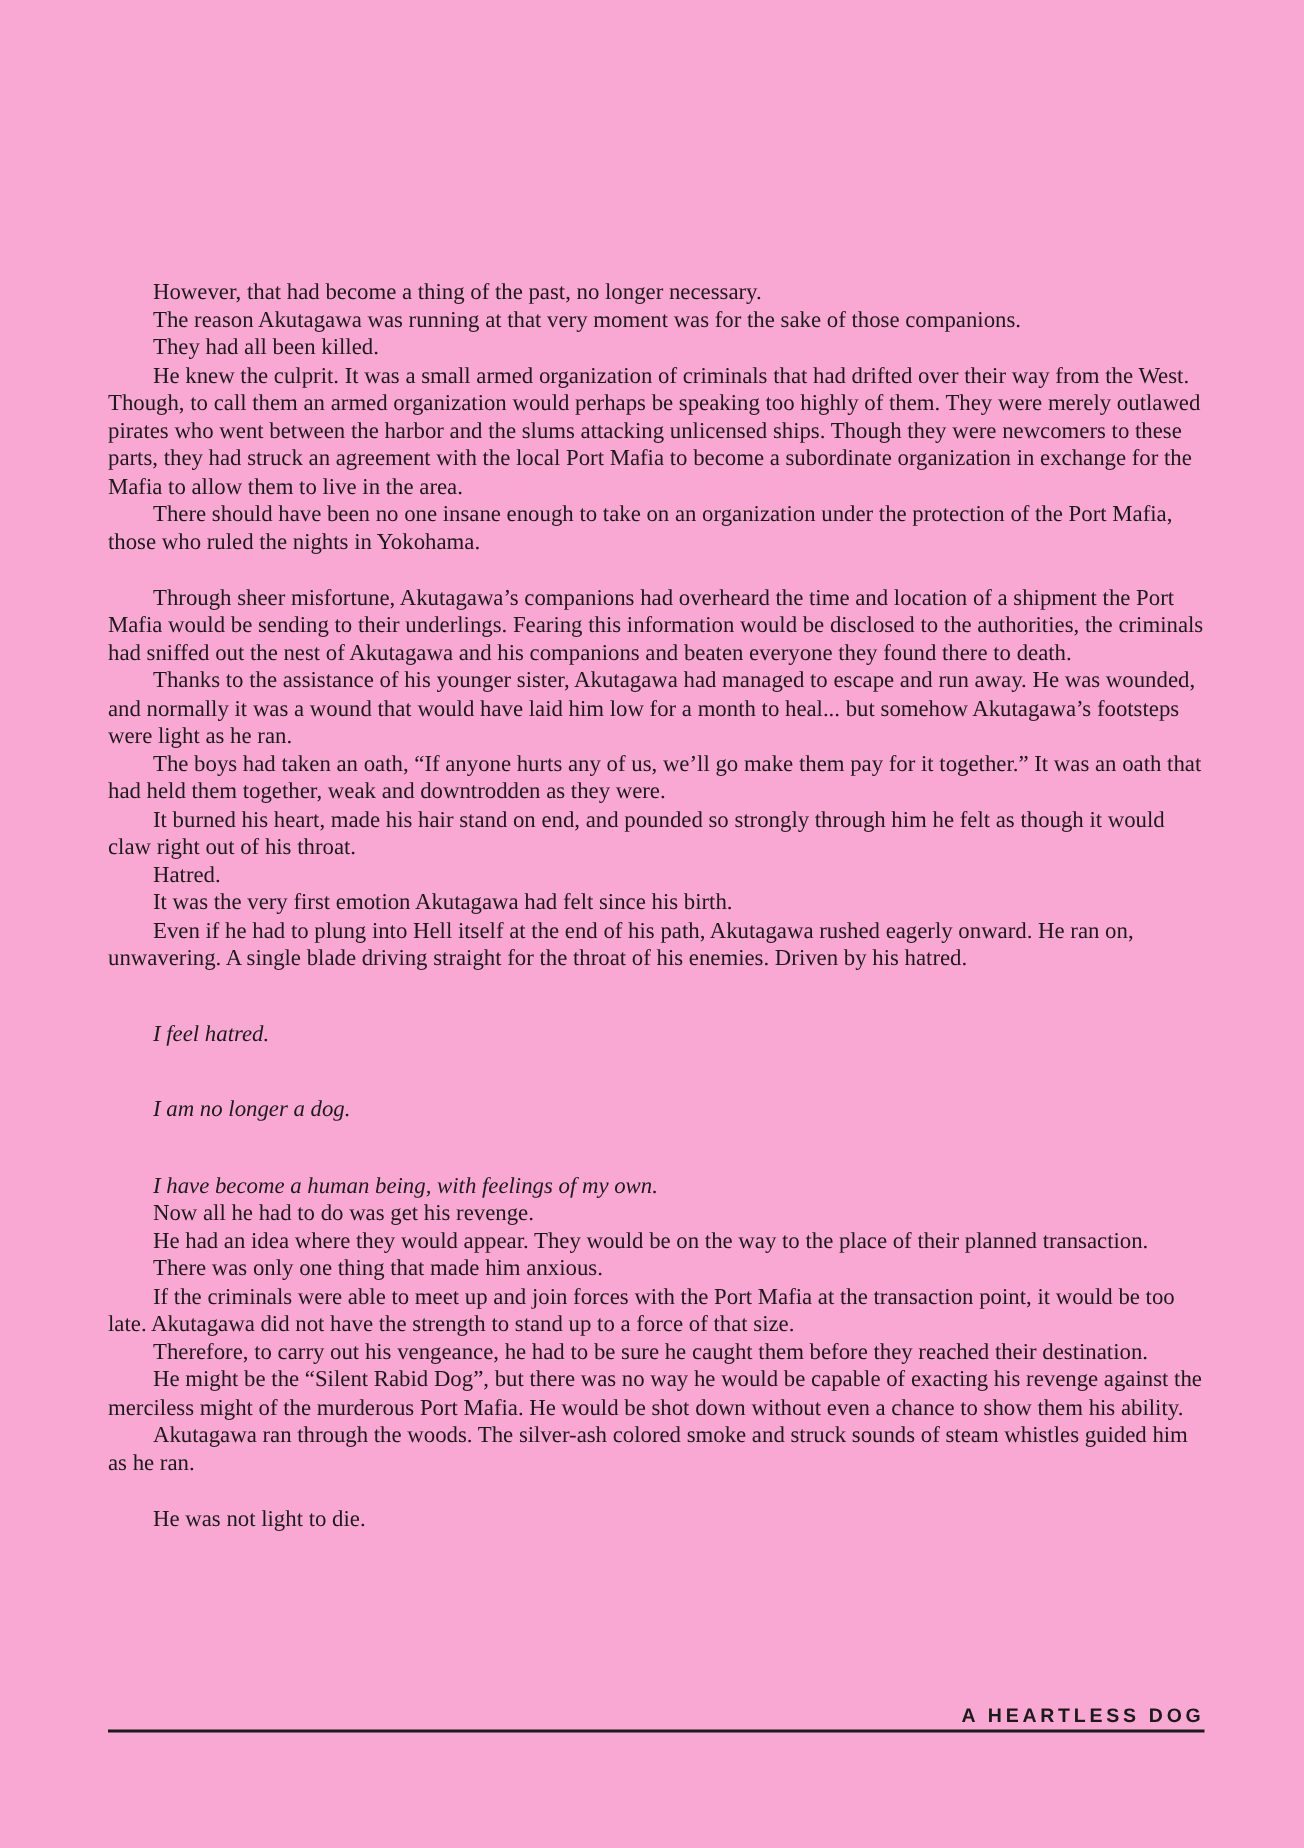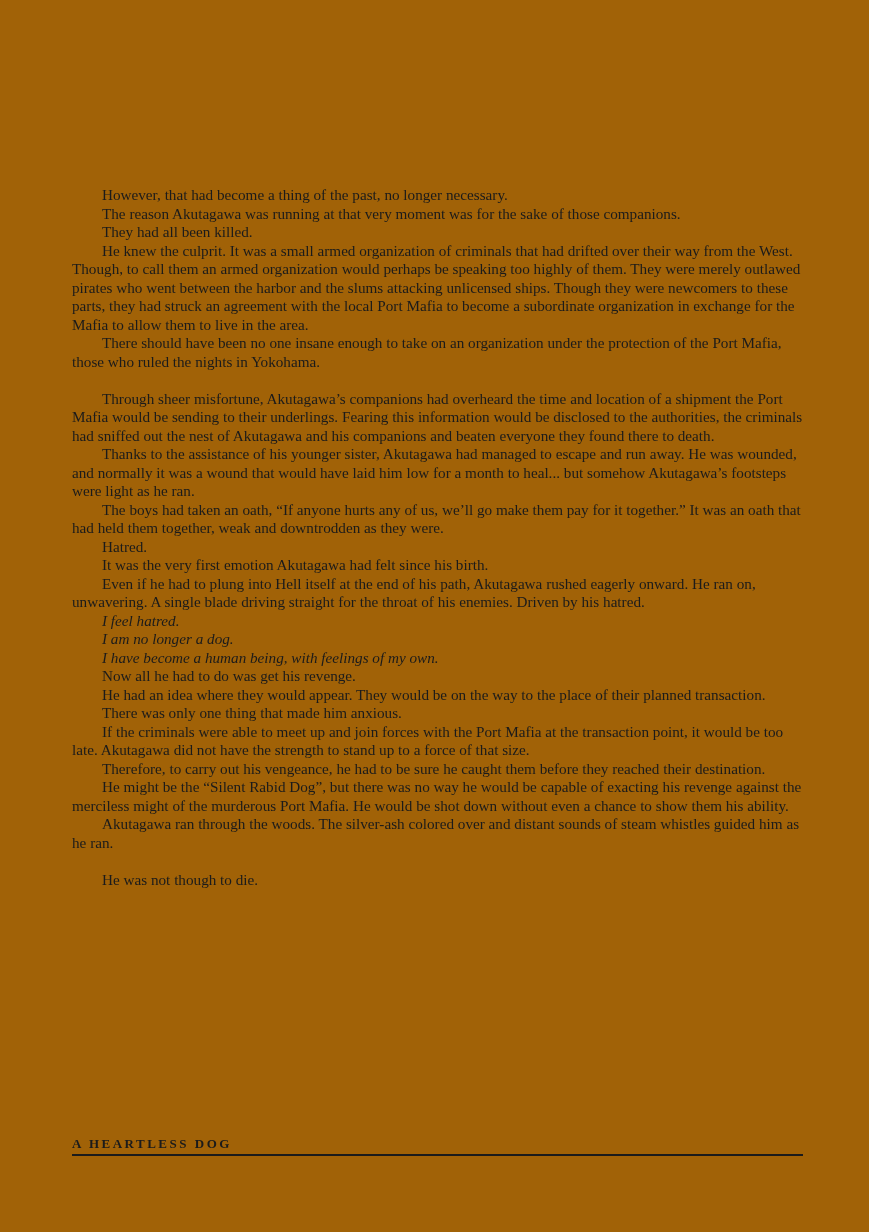--- a/index.html
+++ b/index.html
@@ -4,60 +4,62 @@
 <style>
   html, body {
     margin: 0;
     padding: 0;
     background: #ffffff;
   }
   .page {
     position: relative;
     width: 869px;
     height: 1232px;
-    background: #a16207;
+    background: #f9a8d4;
     overflow: hidden;
     font-family: "Liberation Serif", "DejaVu Serif", serif;
   }
   .text-block {
     position: absolute;
     left: 72px;
     top: 186px;
     width: 733px;
     font-size: 15.2px;
     line-height: 18.5px;
     color: #1b1b1b;
     text-align: left;
   }
   .text-block p {
     margin: 0;
     padding: 0;
     text-indent: 30px;
   }
   .text-block p.italic {
     font-style: italic;
+    margin-top: 32px;
   }
   .text-block p.spacer {
     height: 18.5px;
     text-indent: 0;
   }
   .footer {
     position: absolute;
     left: 72px;
     width: 731px;
     top: 1136px;
   }
   .footer-title {
     display: block;
+    text-align: right;
     font-size: 13px;
     font-weight: bold;
     letter-spacing: 2.5px;
     color: #1b1b1b;
     text-transform: uppercase;
-    font-family: Liberation Serif, serif;
+    font-family: Liberation Sans, sans-serif;
   }
   .footer-rule {
     margin-top: 2px;
     height: 0;
     border: none;
     border-top: 2px solid #1b1b1b;
   }
 </style>
 </head>
 <body>
@@ -67,35 +69,36 @@
   <div class="text-block">
       <p class="normal">However, that had become a thing of the past, no longer necessary.</p>
       <p class="normal">The reason Akutagawa was running at that very moment was for the sake of those companions.</p>
       <p class="normal">They had all been killed.</p>
       <p class="normal">He knew the culprit. It was a small armed organization of criminals that had drifted over their way from the West. Though, to call them an armed organization would perhaps be speaking too highly of them. They were merely outlawed pirates who went between the harbor and the slums attacking unlicensed ships. Though they were newcomers to these parts, they had struck an agreement with the local Port Mafia to become a subordinate organization in exchange for the Mafia to allow them to live in the area.</p>
       <p class="normal">There should have been no one insane enough to take on an organization under the protection of the Port Mafia, those who ruled the nights in Yokohama.</p>
       <p class="spacer"></p>
       <p class="normal">Through sheer misfortune, Akutagawa’s companions had overheard the time and location of a shipment the Port Mafia would be sending to their underlings. Fearing this information would be disclosed to the authorities, the criminals had sniffed out the nest of Akutagawa and his companions and beaten everyone they found there to death.</p>
       <p class="normal">Thanks to the assistance of his younger sister, Akutagawa had managed to escape and run away. He was wounded, and normally it was a wound that would have laid him low for a month to heal... but somehow Akutagawa’s footsteps were light as he ran.</p>
       <p class="normal">The boys had taken an oath, “If anyone hurts any of us, we’ll go make them pay for it together.” It was an oath that had held them together, weak and downtrodden as they were.</p>
+      <p class="normal">It burned his heart, made his hair stand on end, and pounded so strongly through him he felt as though it would claw right out of his throat.</p>
       <p class="normal">Hatred.</p>
       <p class="normal">It was the very first emotion Akutagawa had felt since his birth.</p>
       <p class="normal">Even if he had to plung into Hell itself at the end of his path, Akutagawa rushed eagerly onward. He ran on, unwavering. A single blade driving straight for the throat of his enemies. Driven by his hatred.</p>
       <p class="italic">I feel hatred.</p>
       <p class="italic">I am no longer a dog.</p>
       <p class="italic">I have become a human being, with feelings of my own.</p>
       <p class="normal">Now all he had to do was get his revenge.</p>
       <p class="normal">He had an idea where they would appear. They would be on the way to the place of their planned transaction.</p>
       <p class="normal">There was only one thing that made him anxious.</p>
       <p class="normal">If the criminals were able to meet up and join forces with the Port Mafia at the transaction point, it would be too late. Akutagawa did not have the strength to stand up to a force of that size.</p>
       <p class="normal">Therefore, to carry out his vengeance, he had to be sure he caught them before they reached their destination.</p>
       <p class="normal">He might be the “Silent Rabid Dog”, but there was no way he would be capable of exacting his revenge against the merciless might of the murderous Port Mafia. He would be shot down without even a chance to show them his ability.</p>
-      <p class="normal">Akutagawa ran through the woods. The silver-ash colored over and distant sounds of steam whistles guided him as he ran.</p>
+      <p class="normal">Akutagawa ran through the woods. The silver-ash colored smoke and struck sounds of steam whistles guided him as he ran.</p>
       <p class="spacer"></p>
-      <p class="normal">He was not though to die.</p>
+      <p class="normal">He was not light to die.</p>
     </div>
 
   <div class="footer">
     <span class="footer-title">A HEARTLESS DOG</span>
     <div class="footer-rule"></div>
   </div>
 
 </div>
 
 </body></html>

